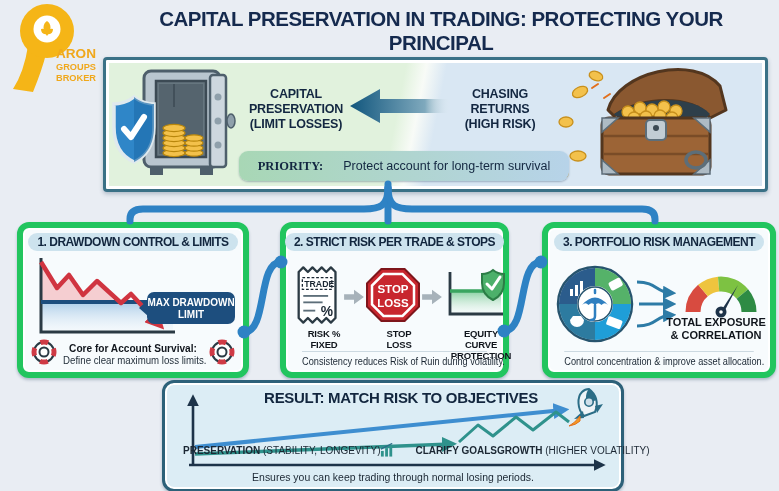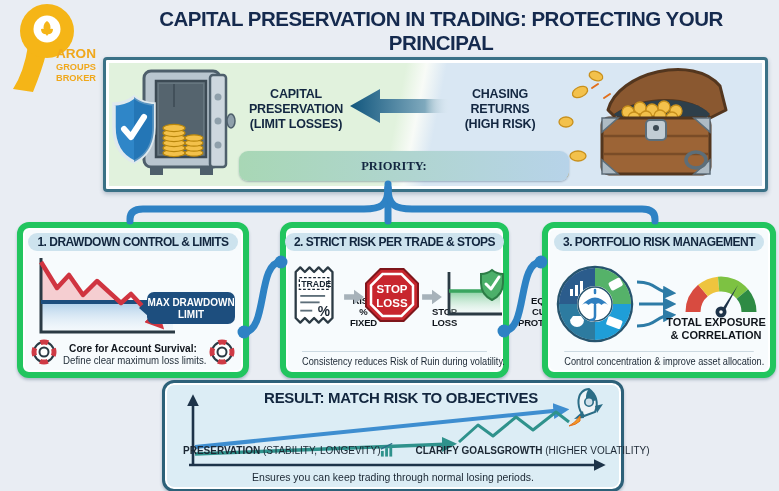--- a/index.html
+++ b/index.html
@@ -34,21 +34,21 @@
         letter-spacing:-0.5px;color:#12263e;white-space:nowrap;}
   .panel-footer{position:absolute;left:8px;right:8px;bottom:5px;text-align:center;font-size:10px;
                 color:#1b2733;padding-top:4px;border-top:1px solid #ccd9e1;white-space:nowrap;
                 transform:scaleX(.92);transform-origin:center;}
   .b1-footer{position:absolute;left:34px;right:34px;bottom:6px;text-align:center;color:#10151c;white-space:nowrap;
              transform:scaleX(.92);transform-origin:center;}
   .b1-footer .l1{font-weight:800;font-size:11px;}
   .b1-footer .l2{font-size:10.5px;color:#24303b;}
   .buoy{position:absolute;bottom:7px;width:26px;height:26px;}
   .icon-row{position:absolute;left:6px;top:34px;display:flex;align-items:flex-start;}
-  .icon-col{display:flex;flex-direction:row;align-items:flex-end;}
+  .icon-col{display:flex;flex-direction:column;align-items:center;}
   .icon-slot{height:66px;display:flex;align-items:center;justify-content:center;}
   .icon-lbl{font-weight:800;font-size:9.5px;line-height:11px;text-align:center;color:#10151c;letter-spacing:-0.2px;margin-left:12px;}
   .flow-arrow{margin-top:26px;}
 
   
   .result-box{left:162px;top:380px;width:456px;height:106px;border:3px solid #2d6179;border-radius:12px;
               background:#dcedf5;box-shadow:0 2px 3px rgba(40,70,100,.3), inset 0 0 0 2px #ffffff;}
   .result-title{position:absolute;left:0;right:0;top:6px;text-align:center;font-weight:800;font-size:15px;
                 letter-spacing:-0.3px;color:#12263e;padding-left:16px;}
   .result-labels{position:absolute;left:18px;right:12px;top:60px;display:flex;align-items:center;
@@ -162,20 +162,21 @@
       <line x1="60" y1="76" x2="164" y2="76" stroke="#7a4c27" stroke-width="2.5"></line>
       <line x1="60" y1="94" x2="164" y2="94" stroke="#7a4c27" stroke-width="2.5"></line>
       <path d="M58,58 l16,0 l-16,14 Z M166,58 l-16,0 l16,14 Z M58,114 l16,0 l-16,-14 Z M166,114 l-16,0 l16,-14 Z" fill="#aebbc4" stroke="#5d6e79" stroke-width="1.5"></path>
       <rect x="102" y="60" width="20" height="20" rx="4" fill="#c2cdd4" stroke="#5d6e79" stroke-width="2"></rect>
       <circle cx="112" cy="68" r="3" fill="#3c4a54"></circle>
       <ellipse cx="152" cy="100" rx="10" ry="8" fill="none" stroke="#5d6e79" stroke-width="3.5"></ellipse>
     </svg>
 
     <div class="abs priority">
       <b>PRIORITY:</b>
+      <span>Protect account for long-term survival</span>
     </div>
   </div>
 
   <svg class="abs overlay" style="left:0;top:0;z-index:4;" width="779" height="491" viewBox="0 0 779 491">
     <g stroke="#2e82c4" stroke-width="7" fill="none" stroke-linecap="round">
       <path d="M388,184 V221"></path>
       <path d="M388,188 C388,206 380,209 364,209 L143,209 Q130,209 130,219 V221"></path>
       <path d="M388,188 C388,206 396,209 412,209 L642,209 Q655,209 655,219 V221"></path>
       <path d="M244,332 C268,332 257,262 281,262"></path>
       <path d="M504,331 C528,331 517,262 541,262"></path>

